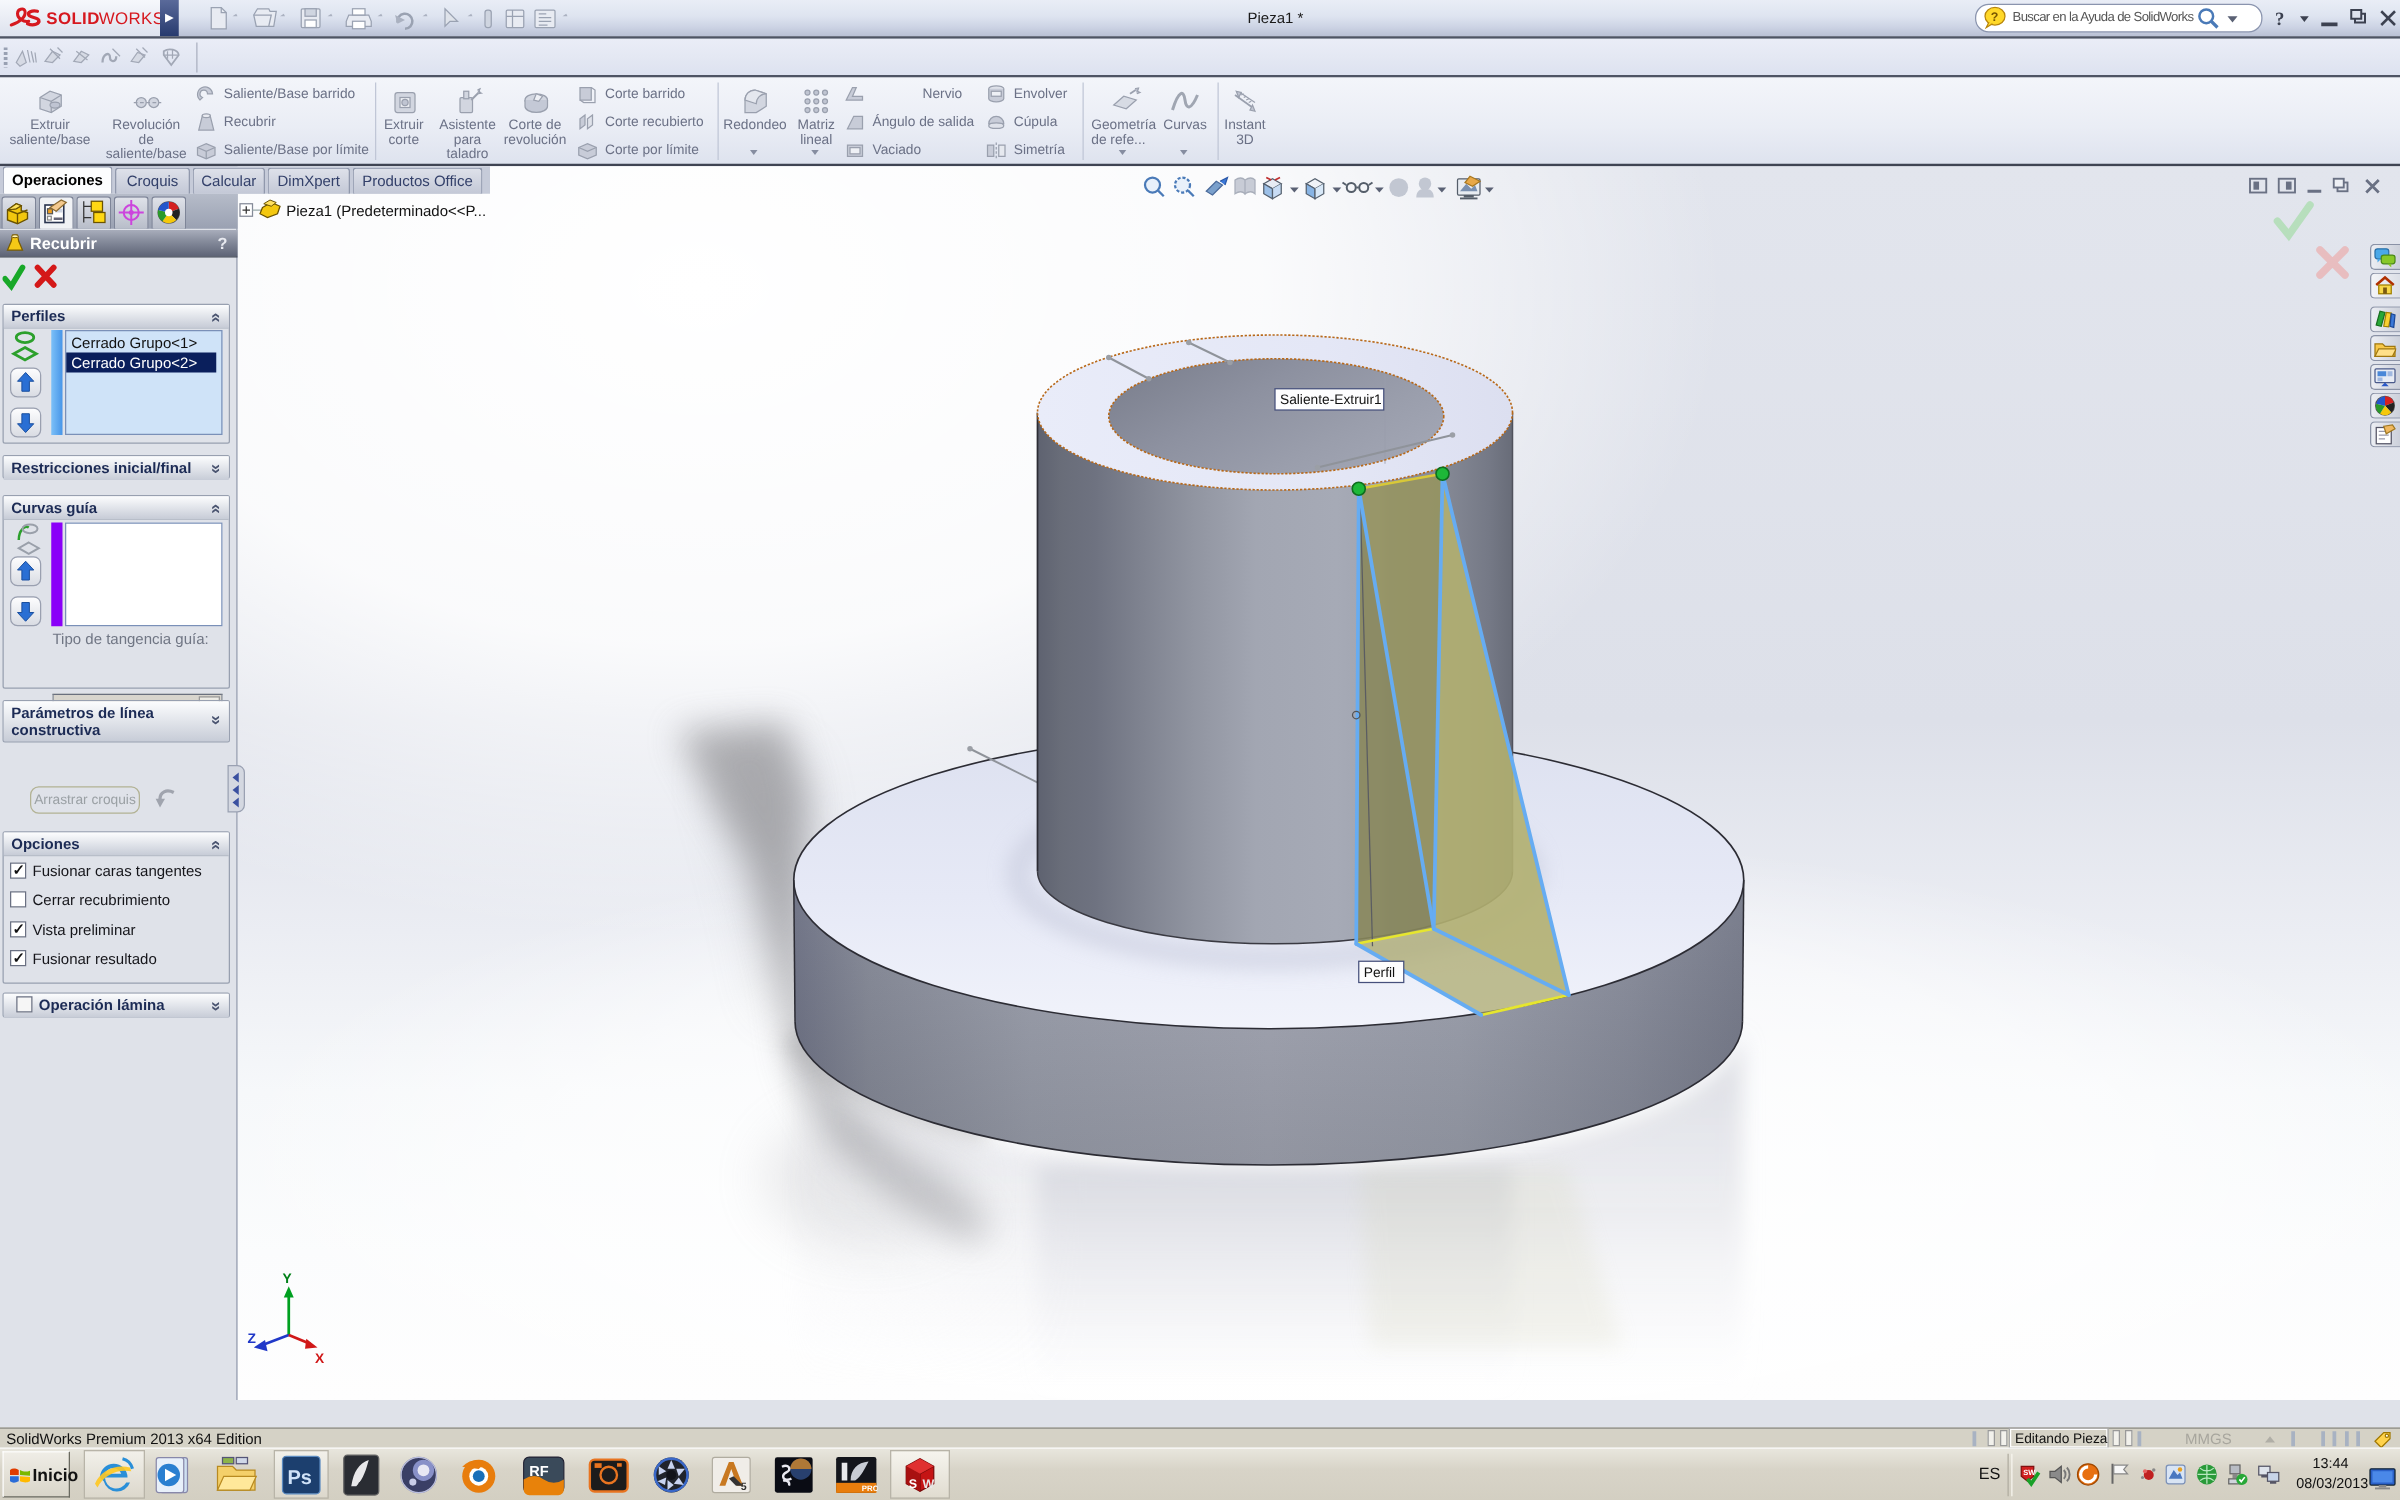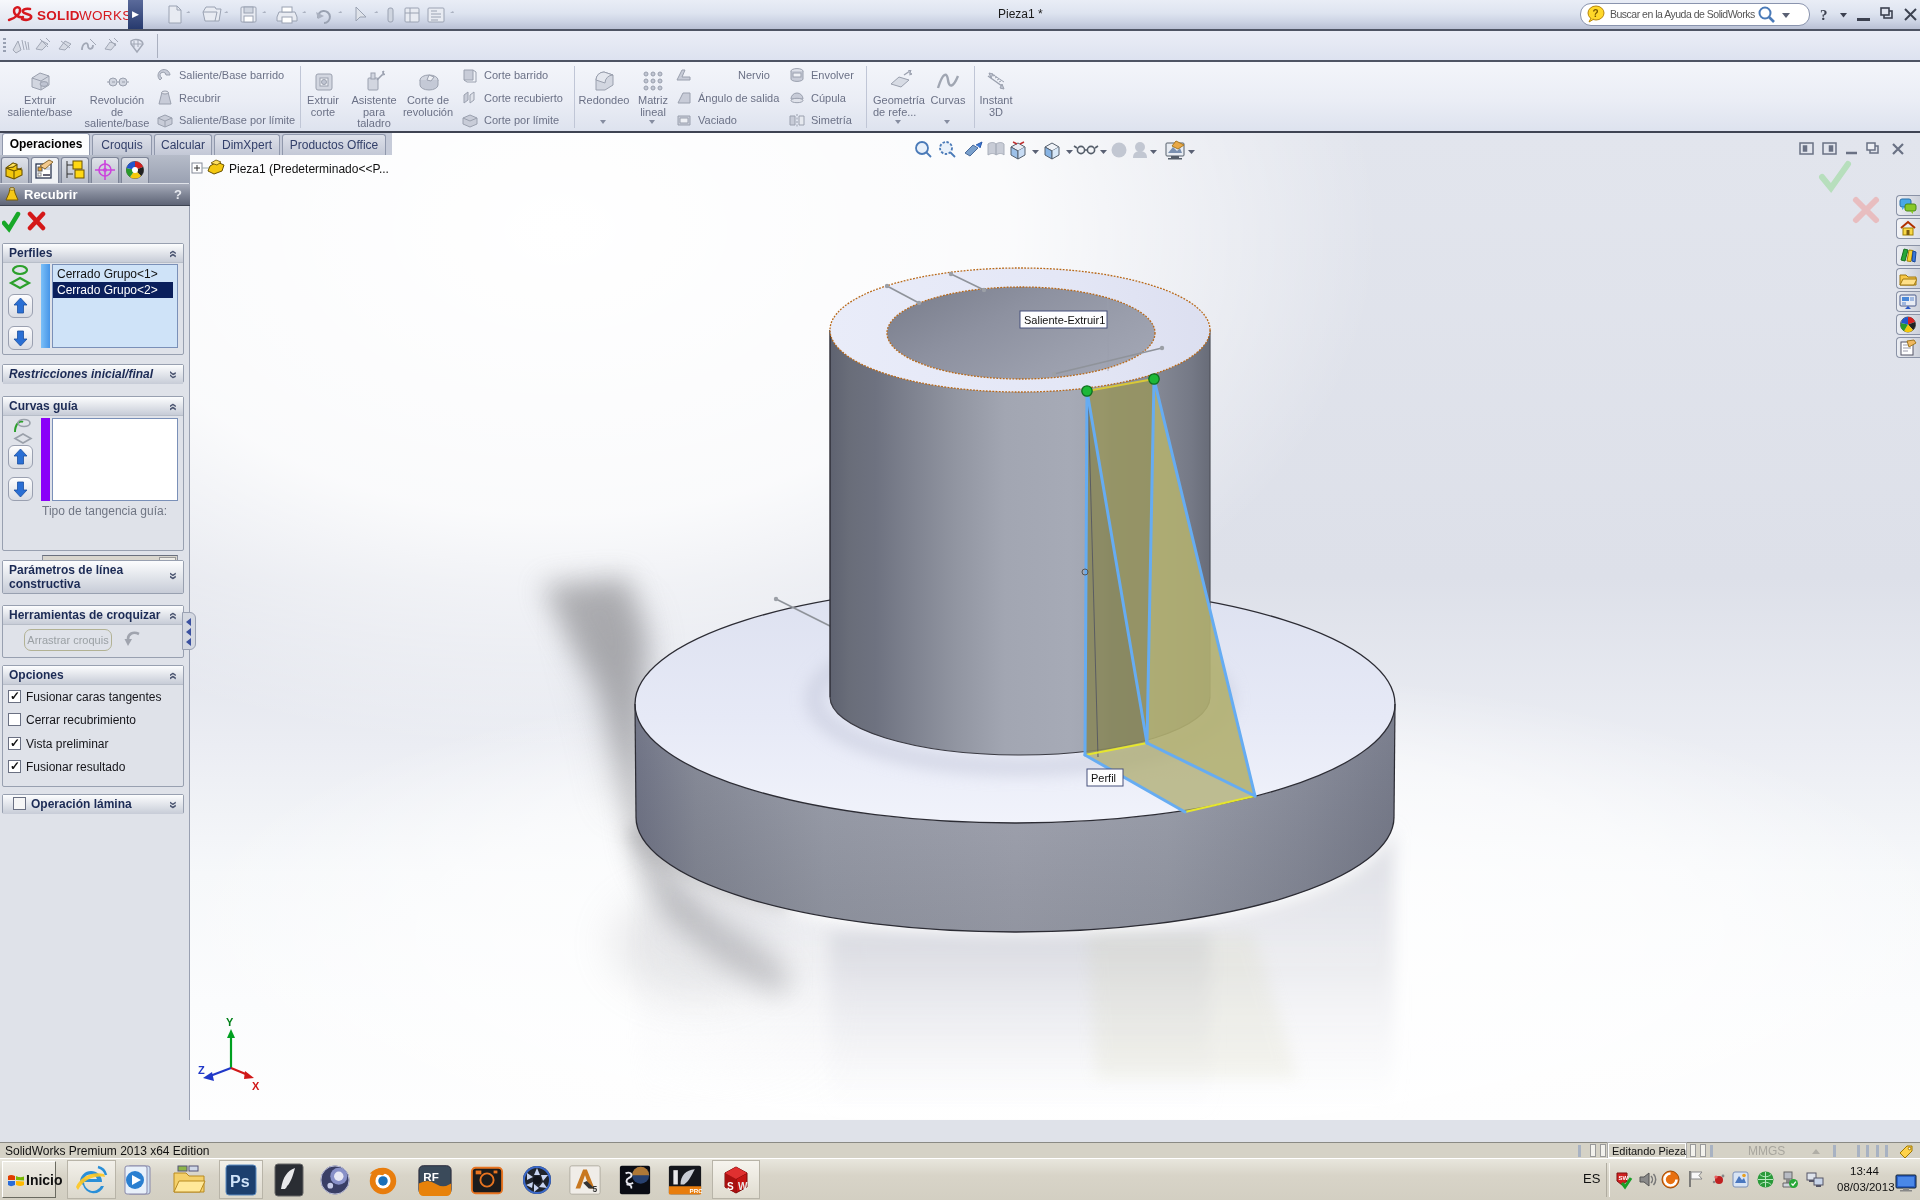--- a/index.html
+++ b/index.html
@@ -727,21 +727,21 @@
     <div style="font-size:12px;color:#fff;background:#0a1f5c;padding:1px 0 1px 4px;margin-top:1px;width:120px;">Cerrado Grupo&lt;2&gt;</div>
   </div>
   <div class="updown" style="left:8px;top:139px;"><svg width="23" height="22" viewBox="0 0 23 22">
           <path d="M11.5,3 L18,10 H14.5 V18 H8.5 V10 H5 Z" fill="#2a6fd4" stroke="#1a4f9f" stroke-width="0.8"></path>
         </svg></div>
   <div class="updown" style="left:8px;top:171px;"><svg width="23" height="22" viewBox="0 0 23 22">
           <path d="M11.5,19 L18,12 H14.5 V4 H8.5 V12 H5 Z" fill="#2a6fd4" stroke="#1a4f9f" stroke-width="0.8"></path>
         </svg></div>
 
   <div class="group" style="top:209px;height:19px;">
-    <div class="ghead" style="border-bottom:none;font-style:italic;">Restricciones inicial/final<span class="chev">»</span></div>
+    <div class="ghead" style="border-bottom:none;">Restricciones inicial/final<span class="chev">»</span></div>
   </div>
 
   <div class="group" style="top:241px;height:155px;">
     <div class="ghead">Curvas guía<span class="chev">«</span></div>
   </div>
   <svg class="abs" style="left:11px;top:263px;" width="24" height="28" viewBox="0 0 24 28">
     <path d="M4,14 c0,-8 5,-12 8,-10" fill="none" stroke="#2ca02c" stroke-width="2"></path>
     <ellipse cx="13" cy="5" rx="6" ry="3.5" fill="none" stroke="#9aa0aa" stroke-width="1.6"></ellipse>
     <path d="M12,16 l8,4.5 -8,4.5 -8,-4.5 Z" fill="none" stroke="#9aa0aa" stroke-width="1.6"></path>
   </svg>
@@ -756,23 +756,20 @@
   <div class="abs" style="left:42px;top:349px;font-size:12px;color:#707684;">Tipo de tangencia guía:</div>
   <div class="abs" style="left:42px;top:368px;width:136px;height:22px;background:#d8d5cd;border:1px solid #8a8f9c;border-top-color:#6a707e;margin-top:32px;">
     <span style="position:absolute;left:4px;top:3px;font-size:12px;color:#8a8f96;">Ningún</span>
     <span style="position:absolute;right:1px;top:1px;width:17px;height:18px;background:linear-gradient(#efeee9,#c9c5ba);border:1px solid #999;font-size:8px;color:#333;text-align:center;line-height:18px;">▼</span>
   </div>
 
   <div class="group" style="top:405px;height:34px;">
     <div class="ghead" style="height:100%;border-bottom:none;line-height:14px;">Parámetros de línea<br>constructiva<span class="chev" style="top:8px;">»</span></div>
   </div>
 
-  <div class="group" style="top:450px;height:53px;">
-    <div class="ghead">Herramientas de croquizar<span class="chev">«</span></div>
-  </div>
   <div class="abs" style="left:24px;top:474px;width:88px;height:22px;border:1px solid #b2b294;border-radius:7px;background:#dfe2e9;font-size:11px;color:#9aa0a4;text-align:center;line-height:20px;white-space:nowrap;">Arrastrar croquis</div>
   <svg class="abs" style="left:124px;top:475px;" width="19" height="19" viewBox="0 0 19 19">
     <path d="M15,4 c-6,-3 -11,0 -11,5 l0,3" fill="none" stroke="#a0a4ae" stroke-width="2.6"></path>
     <polygon points="4,16 0.5,9 8,9" fill="#a0a4ae"></polygon>
   </svg>
 
   <div class="group" style="top:510px;height:122px;">
     <div class="ghead">Opciones<span class="chev">«</span></div>
   </div>
   <div class="cb" style="left:8px;top:535px;">

